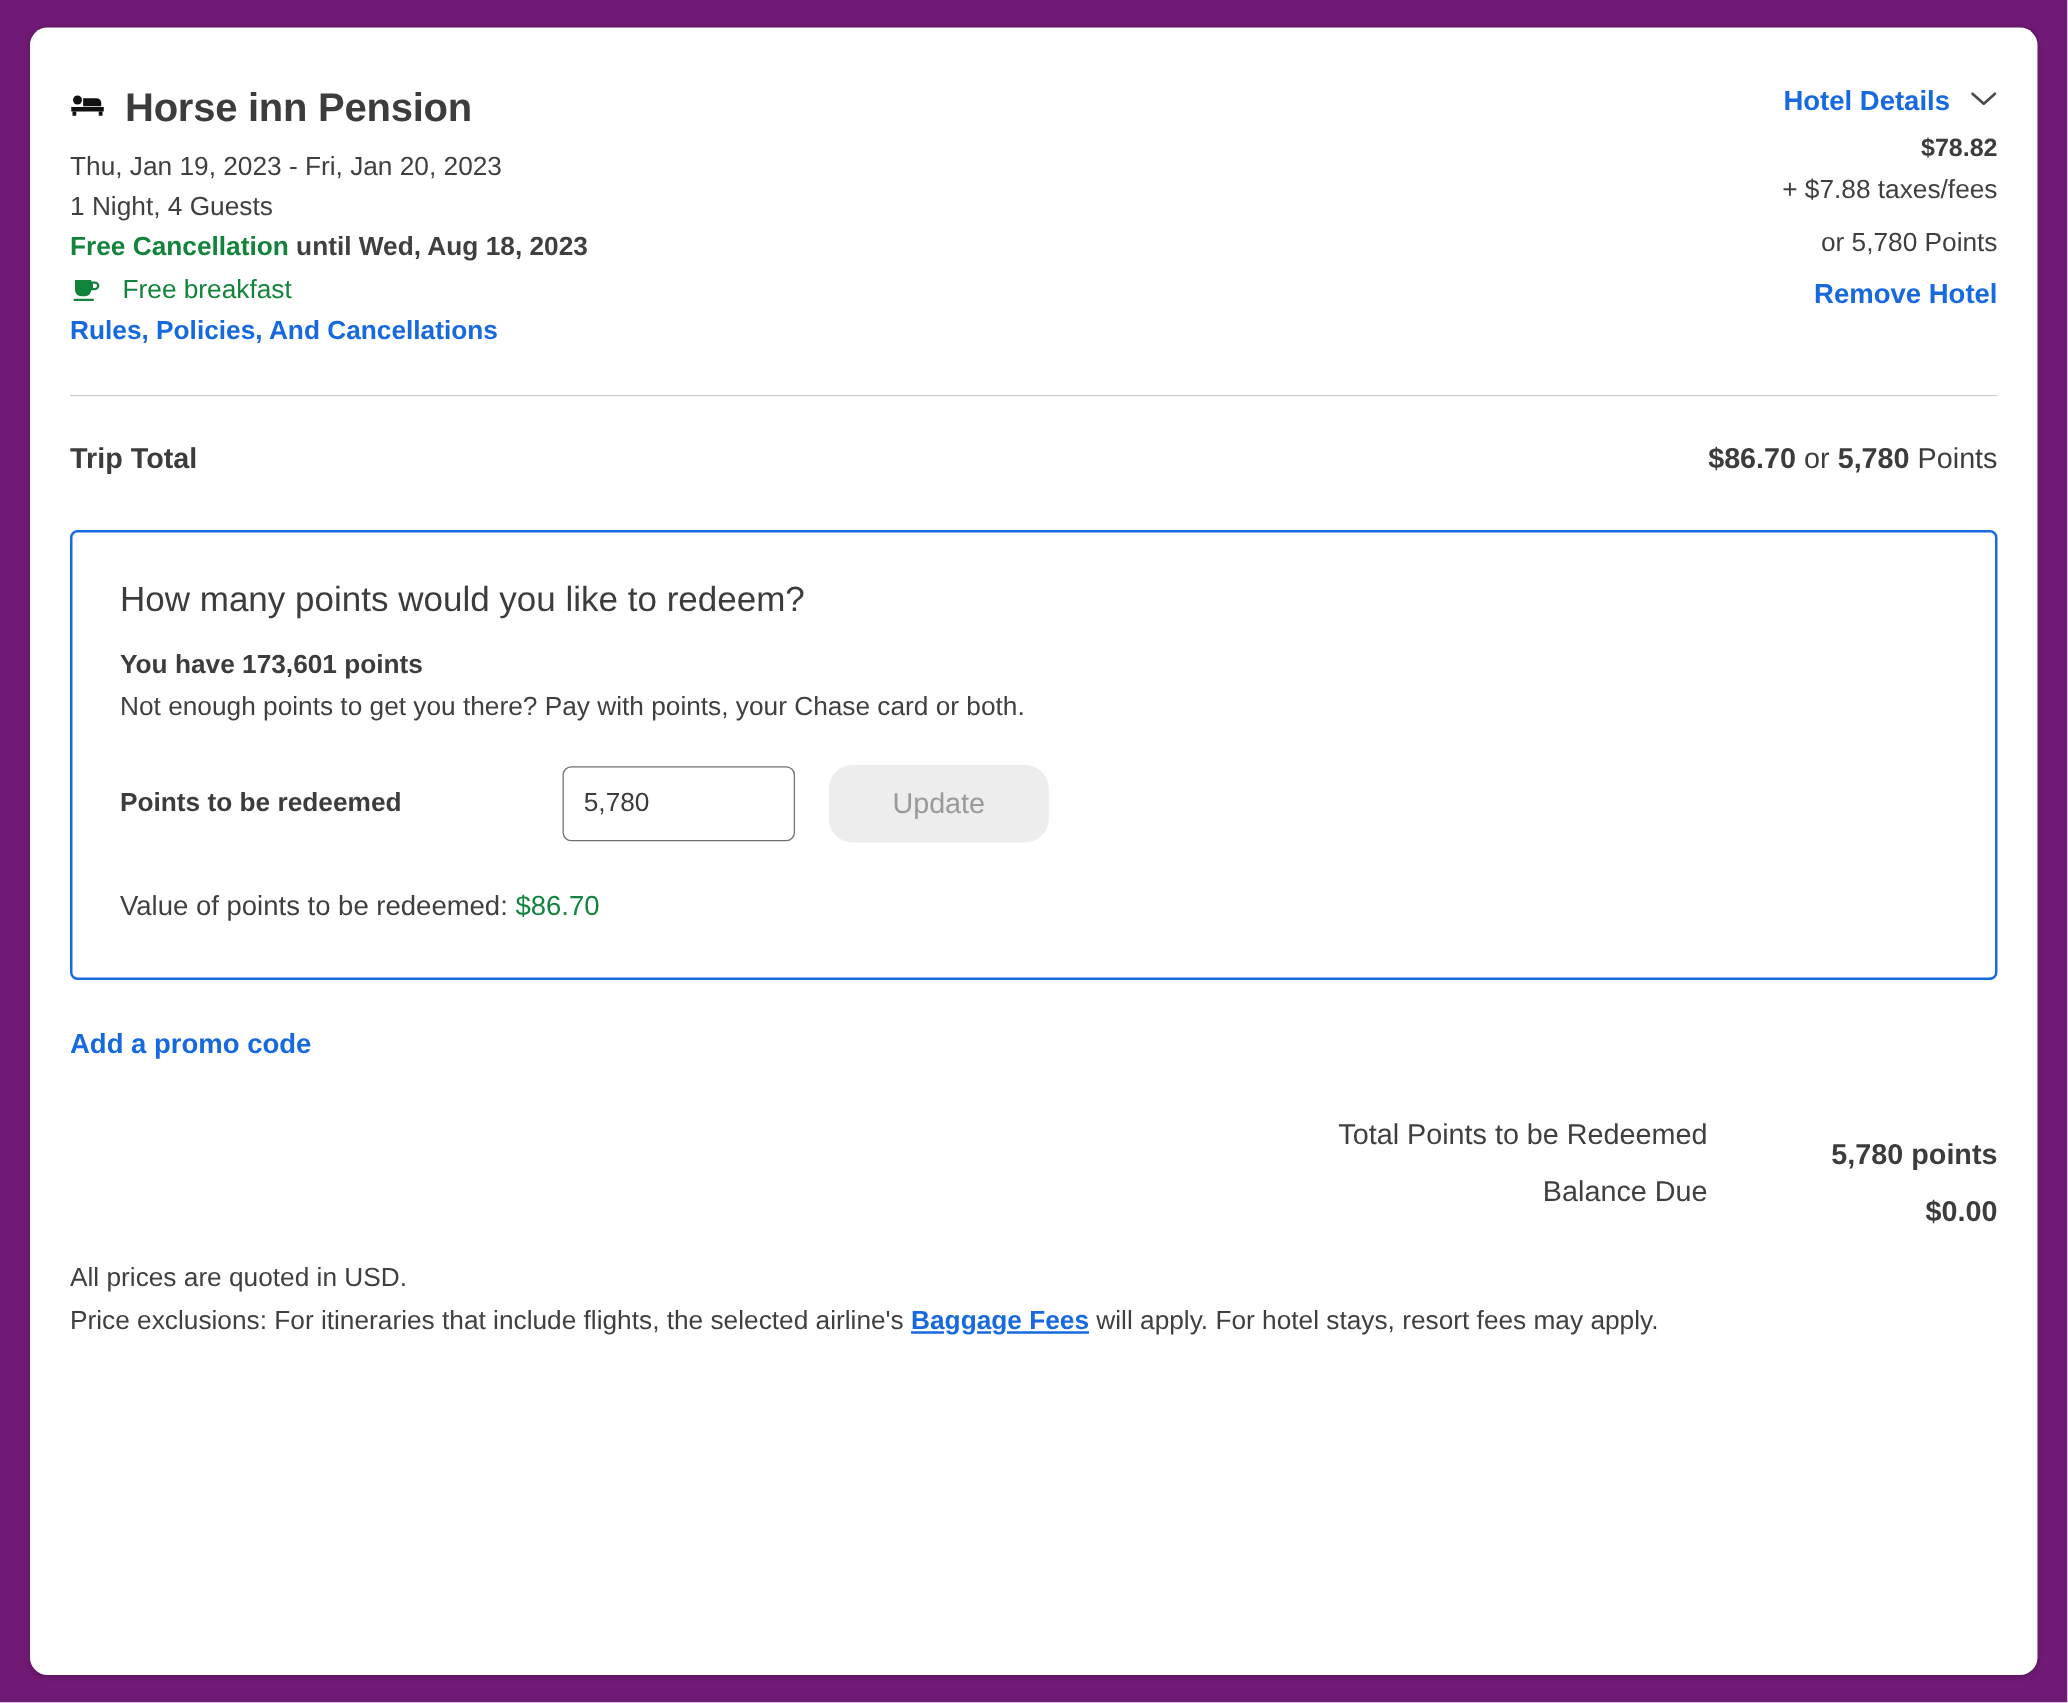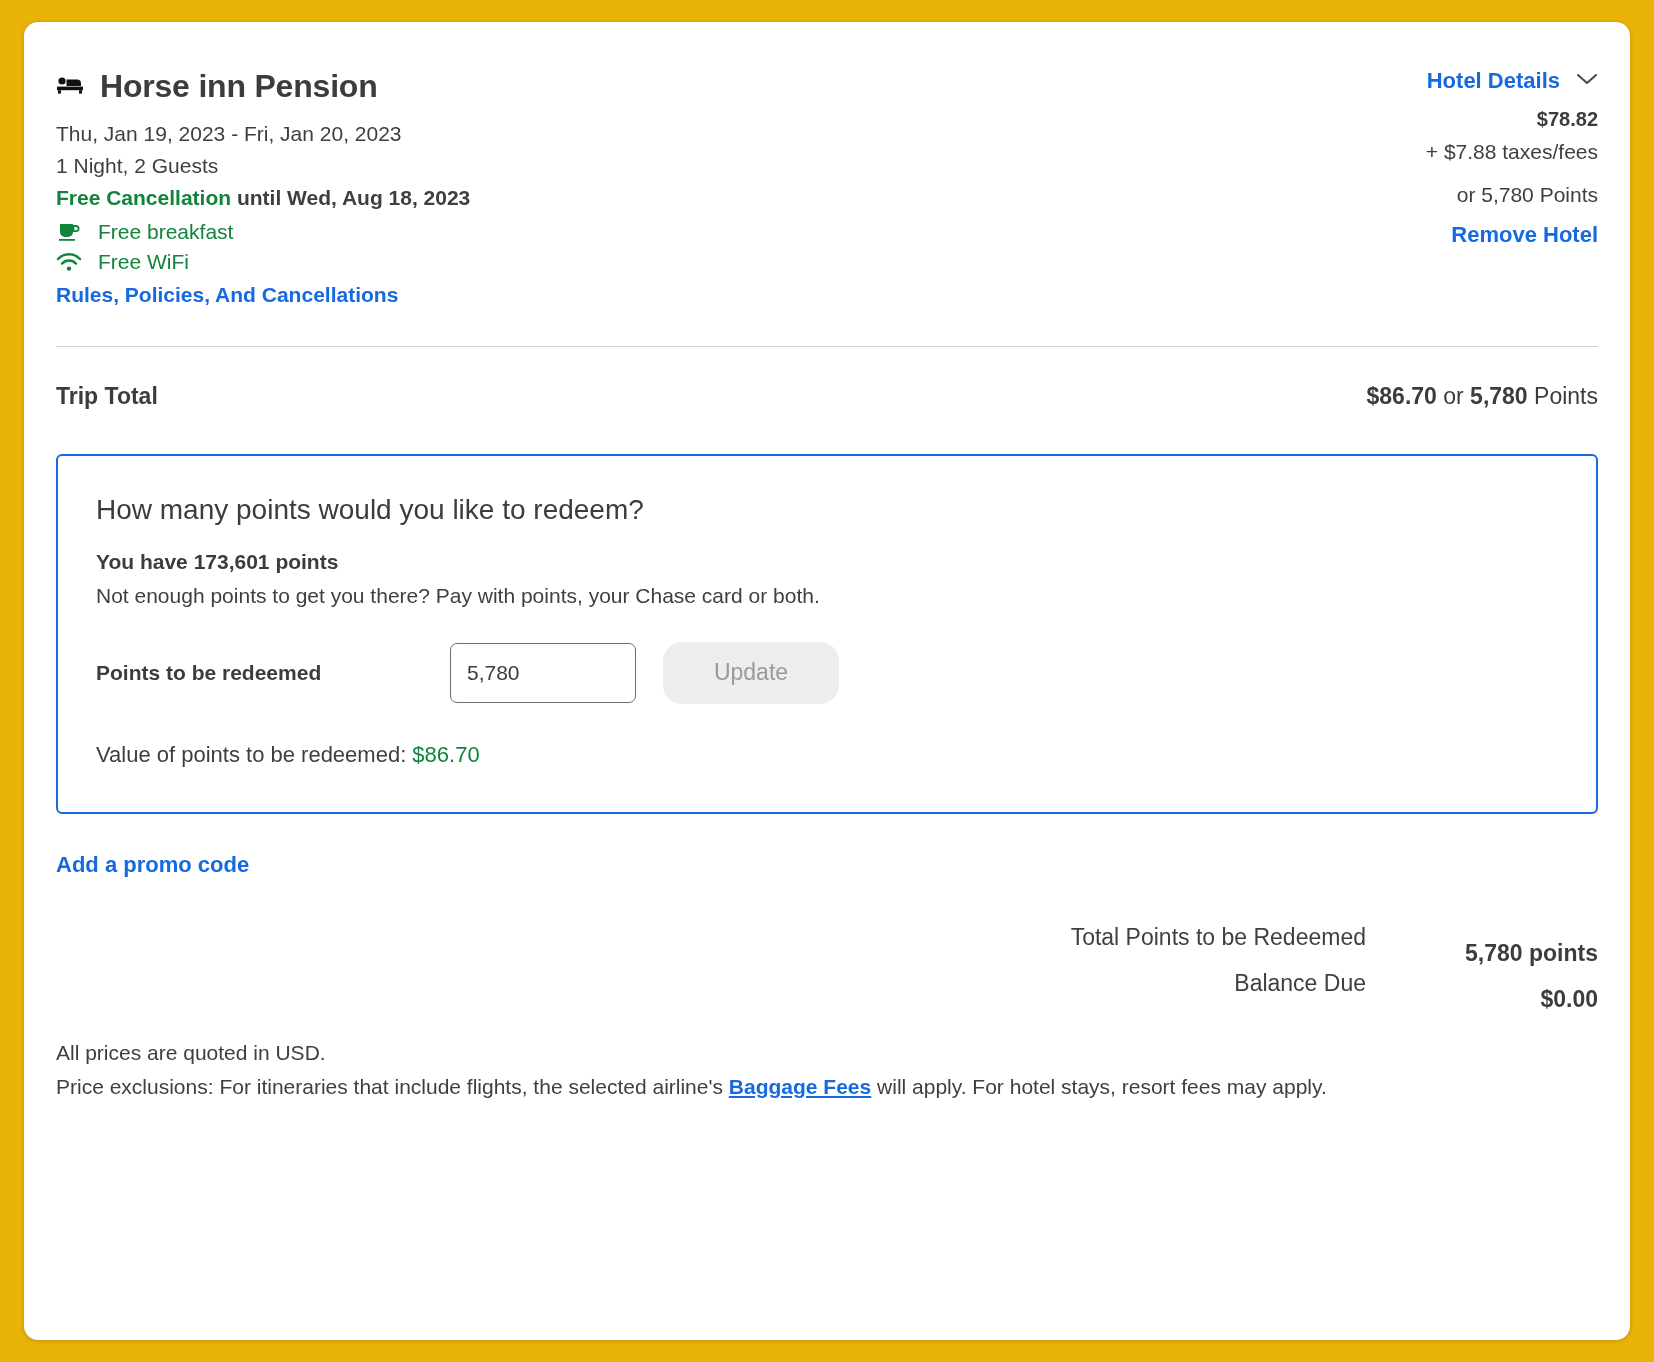--- a/index.html
+++ b/index.html
@@ -12,21 +12,21 @@
     height: 1362px;
     font-family: "Liberation Sans", sans-serif;
     color: #333333;
     overflow: hidden;
   }
 
   .page {
     position: relative;
     width: 1654px;
     height: 1362px;
-    background: #eab308;
+    background: #701a75;
     box-sizing: border-box;
     padding: 22px 24px 22px 24px;
   }
 
   .card {
     position: relative;
     width: 1606px;
     height: 1318px;
     box-sizing: border-box;
     background: #ffffff;
@@ -318,44 +318,34 @@
                 <path d="M10.5 6.5 H21 a4 4 0 0 1 4 4 V13 H10.5 Z" fill="#111"></path>
                 <rect x="1" y="13.6" width="26" height="3.6" fill="#111"></rect>
                 <rect x="2" y="17.2" width="3" height="3.4" fill="#111"></rect>
                 <rect x="23" y="17.2" width="3" height="3.4" fill="#111"></rect>
               </svg>
             </span>
             <span class="hotel-title">Horse inn Pension</span>
           </div>
 
           <div class="hotel-dates">Thu, Jan 19, 2023 - Fri, Jan 20, 2023</div>
-          <div class="hotel-guests">1 Night, 2 Guests</div>
+          <div class="hotel-guests">1 Night, 4 Guests</div>
           <div class="cancel-line"><span class="cancel-free">Free Cancellation</span><span> until Wed, Aug 18, 2023</span></div>
 
           <div class="amenity">
             <span class="amenity-ico">
               <svg width="24" height="24" viewBox="0 0 24 24" xmlns="http://www.w3.org/2000/svg">
                 <path d="M3 4 H16 V12 a5 5 0 0 1 -5 5 H8 a5 5 0 0 1 -5 -5 Z" fill="#11833b"></path>
                 <path d="M16.5 6 H19 a2.6 2.6 0 0 1 0 5.2 H16.5 Z" fill="none" stroke="#11833b" stroke-width="1.8"></path>
                 <rect x="2" y="19" width="16" height="1.8" fill="#11833b"></rect>
               </svg>
             </span>
             <span>Free breakfast</span>
           </div>
 
-          <div class="amenity">
-            <span class="amenity-ico">
-              <svg width="26" height="20" viewBox="0 0 26 20" xmlns="http://www.w3.org/2000/svg">
-                <path d="M2 7 a15 15 0 0 1 22 0" fill="none" stroke="#11833b" stroke-width="2.4" stroke-linecap="round"></path>
-                <path d="M6 11.6 a9.6 9.6 0 0 1 14 0" fill="none" stroke="#11833b" stroke-width="2.4" stroke-linecap="round"></path>
-                <circle cx="13" cy="16.6" r="2.2" fill="#11833b"></circle>
-              </svg>
-            </span>
-            <span>Free WiFi</span>
-          </div>
 
           <div class="rules-link">Rules, Policies, And Cancellations</div>
         </div>
 
         <div class="hotel-right">
           <div class="details-row">
             <span class="details-link">Hotel Details</span>
             <span class="chev">
               <svg width="22" height="14" viewBox="0 0 22 14" xmlns="http://www.w3.org/2000/svg">
                 <path d="M2 3 L11 11 L20 3" fill="none" stroke="#4a4a4a" stroke-width="2.1" stroke-linecap="round" stroke-linejoin="round"></path>

